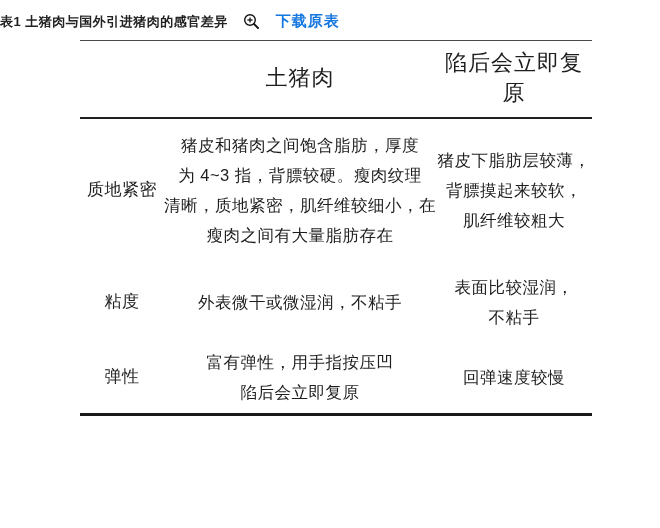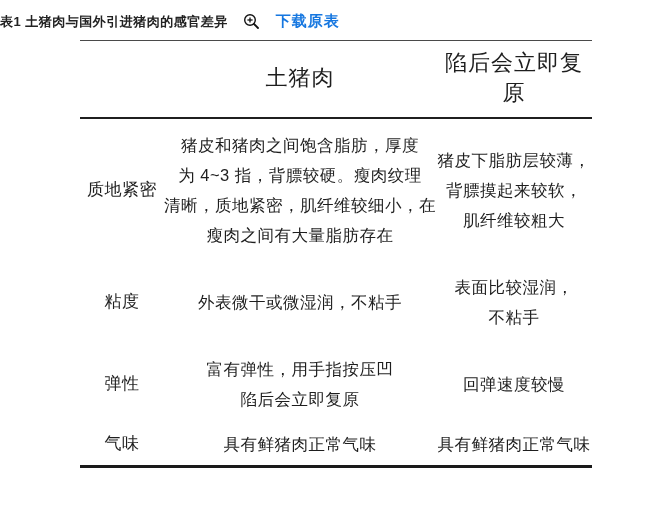--- a/index.html
+++ b/index.html
@@ -128,21 +128,16 @@
         <td>外表微干或微湿润，不粘手</td>
         <td>表面比较湿润，
 不粘手</td>
       </tr>
       <tr>
         <td class="attr">弹性</td>
         <td>富有弹性，用手指按压凹
 陷后会立即复原</td>
         <td>回弹速度较慢</td>
       </tr>
-      <tr>
-        <td class="attr">气味</td>
-        <td>具有鲜猪肉正常气味</td>
-        <td>具有鲜猪肉正常气味</td>
-      </tr>
     </tbody>
   </table>
 
 </div>
 
 </body></html>

